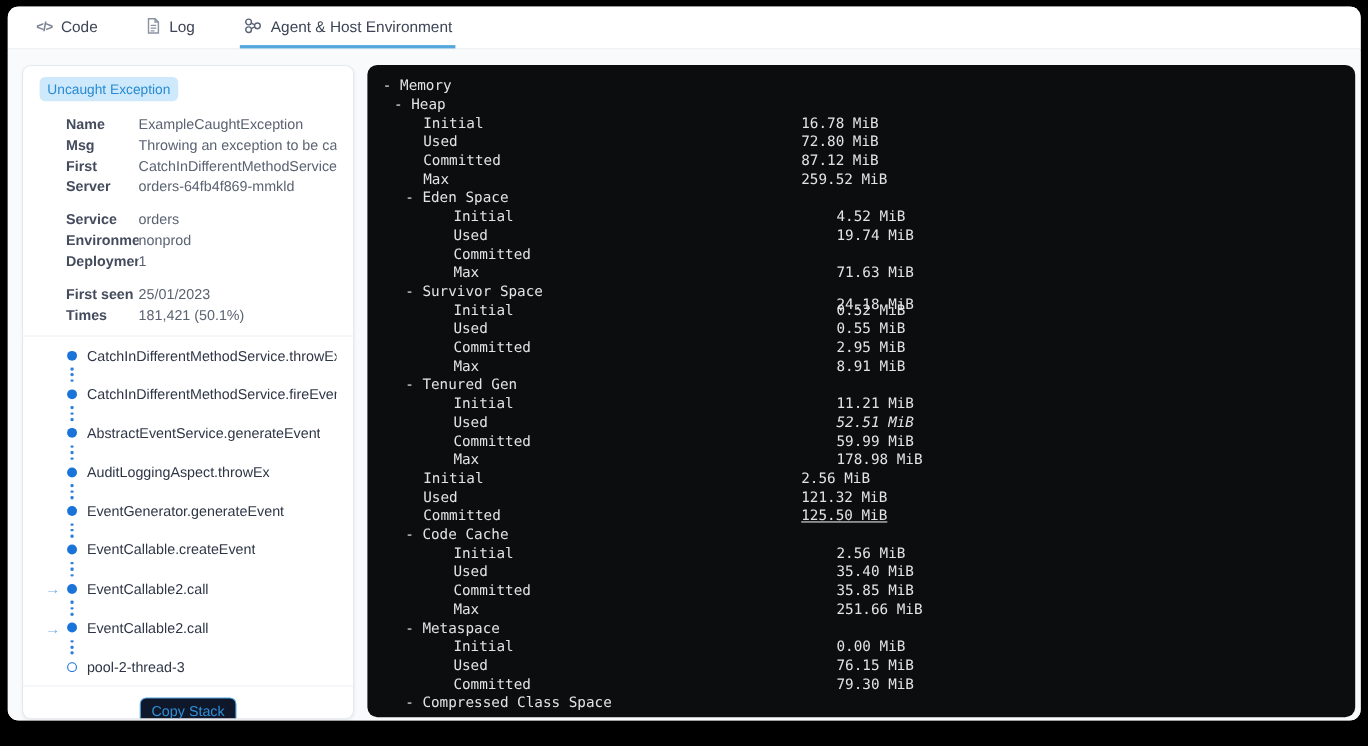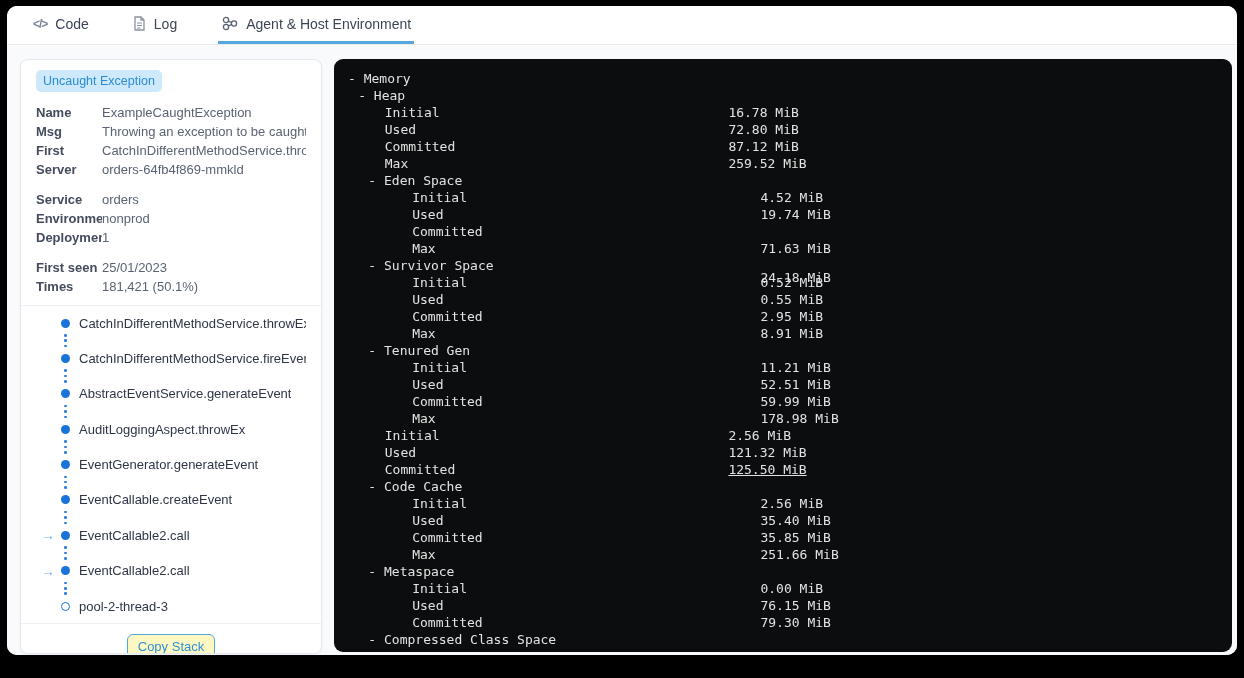--- a/index.html
+++ b/index.html
@@ -15,37 +15,37 @@
   .tab svg { display:block; }
 
   
   .content { position:absolute; left:0; top:40px; right:0; bottom:0; background:#f9fafc; }
 
   
   .card { position:absolute; left:13px; top:13px; width:302px; height:595px; background:#fff; border:1px solid #e5e8ee; border-radius:8px; box-shadow:0 1px 3px rgba(16,24,40,.05); padding:10px 15px 12px 15px; overflow:hidden; }
   .badge { display:inline-block; background:#cde9fb; color:#2a8bd3; font-size:12.5px; padding:4px 7px; border-radius:5px; }
   .sec { margin-top:11px; }
   .frow { display:flex; height:19px; align-items:center; font-size:13px; }
-  .frow .lbl { width:66px; flex:0 0 66px; color:#434b5c; font-weight:bold; white-space:nowrap; overflow:hidden; }
+  .frow .lbl { width:66px; flex:0 0 66px; color:#434b5c; font-weight:bold; white-space:nowrap; overflow:hidden;margin-left:24px; }
   .frow .val { flex:1; color:#5a6372; white-space:nowrap; overflow:hidden; }
   .divider { height:1px; background:#eef0f4; margin:9px -15px; }
 
   
   .stack { margin-top:4px; padding-left:5px; }
   .srow { display:flex; align-items:center; height:16px; font-size:13px; color:#2e3646; cursor:pointer; }
   .arrow-slot { width:20px; flex:0 0 20px; color:#72b2e7; font-size:14px; line-height:1; }
   .marker { width:9px; height:9px; border-radius:50%; flex:0 0 9px; margin-right:9px; }
   .marker.filled { background:#1a73d8; }
   .marker.hollow { background:#fff; border:1.8px solid #1a73d8; }
   .slabel { white-space:nowrap; overflow:hidden; }
   .connector { margin:3px 0 3px 23px; }
   .connector i { display:block; width:2.6px; height:2.6px; border-radius:50%; background:#2e7fd9; margin-bottom:2.8px; }
 
   .btnwrap { text-align:center; margin-top:10px; }
-  .copy-btn { display:inline-block; background:#fef9c3; border:1.5px solid #52a5e0; color:#2f8fd6; font-size:13px; font-family:"Liberation Sans", sans-serif; border-radius:6px; padding:4px 10px; cursor:pointer;text-align:right; }
+  .copy-btn { display:inline-block; background:#0f172a; border:1.5px solid #52a5e0; color:#2f8fd6; font-size:13px; font-family:"Liberation Sans", sans-serif; border-radius:6px; padding:4px 10px; cursor:pointer;text-align:right; }
 
   
   .terminal { position:absolute; left:327px; top:13px; width:898px; height:593px; background:#0c0d0f; border-radius:9px; padding:11px 0 0 14px; overflow:hidden; font-family:"DejaVu Sans Mono", monospace; font-size:13px; color:#e3e3e3; }
   .tline { position:relative; height:17px; line-height:17px; white-space:pre; }
   .tline .tlabel { display:inline-block; }
   .tline .tval { position:absolute; top:0; }
 </style>
 </head>
 <body>
 
@@ -238,21 +238,21 @@
         <div class="tline"><span class="tlabel" style="margin-left: 8.2ch;">Used</span><span class="tval" style="left: 52.7ch;">19.74 MiB</span></div>
         <div class="tline"><span class="tlabel" style="margin-left: 8.2ch;">Committed</span><span class="tval" style="left: 52.7ch; margin-top: 46px;">24.18 MiB</span></div>
         <div class="tline"><span class="tlabel" style="margin-left: 8.2ch;">Max</span><span class="tval" style="left: 52.7ch;">71.63 MiB</span></div>
         <div class="tline"><span class="tlabel" style="margin-left: 2.6ch;">- Survivor Space</span></div>
         <div class="tline"><span class="tlabel" style="margin-left: 8.2ch;">Initial</span><span class="tval" style="left: 52.7ch;">0.52 MiB</span></div>
         <div class="tline"><span class="tlabel" style="margin-left: 8.2ch;">Used</span><span class="tval" style="left: 52.7ch;">0.55 MiB</span></div>
         <div class="tline"><span class="tlabel" style="margin-left: 8.2ch;">Committed</span><span class="tval" style="left: 52.7ch;">2.95 MiB</span></div>
         <div class="tline"><span class="tlabel" style="margin-left: 8.2ch;">Max</span><span class="tval" style="left: 52.7ch;">8.91 MiB</span></div>
         <div class="tline"><span class="tlabel" style="margin-left: 2.6ch;">- Tenured Gen</span></div>
         <div class="tline"><span class="tlabel" style="margin-left: 8.2ch;">Initial</span><span class="tval" style="left: 52.7ch;">11.21 MiB</span></div>
-        <div class="tline"><span class="tlabel" style="margin-left: 8.2ch;">Used</span><span class="tval" style="left: 52.7ch;">52.51 MiB</span></div>
+        <div class="tline"><span class="tlabel" style="margin-left: 8.2ch;">Used</span><span class="tval" style="left: 52.7ch; font-style: italic;">52.51 MiB</span></div>
         <div class="tline"><span class="tlabel" style="margin-left: 8.2ch;">Committed</span><span class="tval" style="left: 52.7ch;">59.99 MiB</span></div>
         <div class="tline"><span class="tlabel" style="margin-left: 8.2ch;">Max</span><span class="tval" style="left: 52.7ch;">178.98 MiB</span></div>
         <div class="tline"><span class="tlabel" style="margin-left: 4.7ch;">Initial</span><span class="tval" style="left: 48.6ch;">2.56 MiB</span></div>
         <div class="tline"><span class="tlabel" style="margin-left: 4.7ch;">Used</span><span class="tval" style="left: 48.6ch;">121.32 MiB</span></div>
         <div class="tline"><span class="tlabel" style="margin-left: 4.7ch;">Committed</span><span class="tval" style="left: 48.6ch; text-decoration: underline;">125.50 MiB</span></div>
         <div class="tline"><span class="tlabel" style="margin-left: 2.6ch;">- Code Cache</span></div>
         <div class="tline"><span class="tlabel" style="margin-left: 8.2ch;">Initial</span><span class="tval" style="left: 52.7ch;">2.56 MiB</span></div>
         <div class="tline"><span class="tlabel" style="margin-left: 8.2ch;">Used</span><span class="tval" style="left: 52.7ch;">35.40 MiB</span></div>
         <div class="tline"><span class="tlabel" style="margin-left: 8.2ch;">Committed</span><span class="tval" style="left: 52.7ch;">35.85 MiB</span></div>
         <div class="tline"><span class="tlabel" style="margin-left: 8.2ch;">Max</span><span class="tval" style="left: 52.7ch;">251.66 MiB</span></div>

